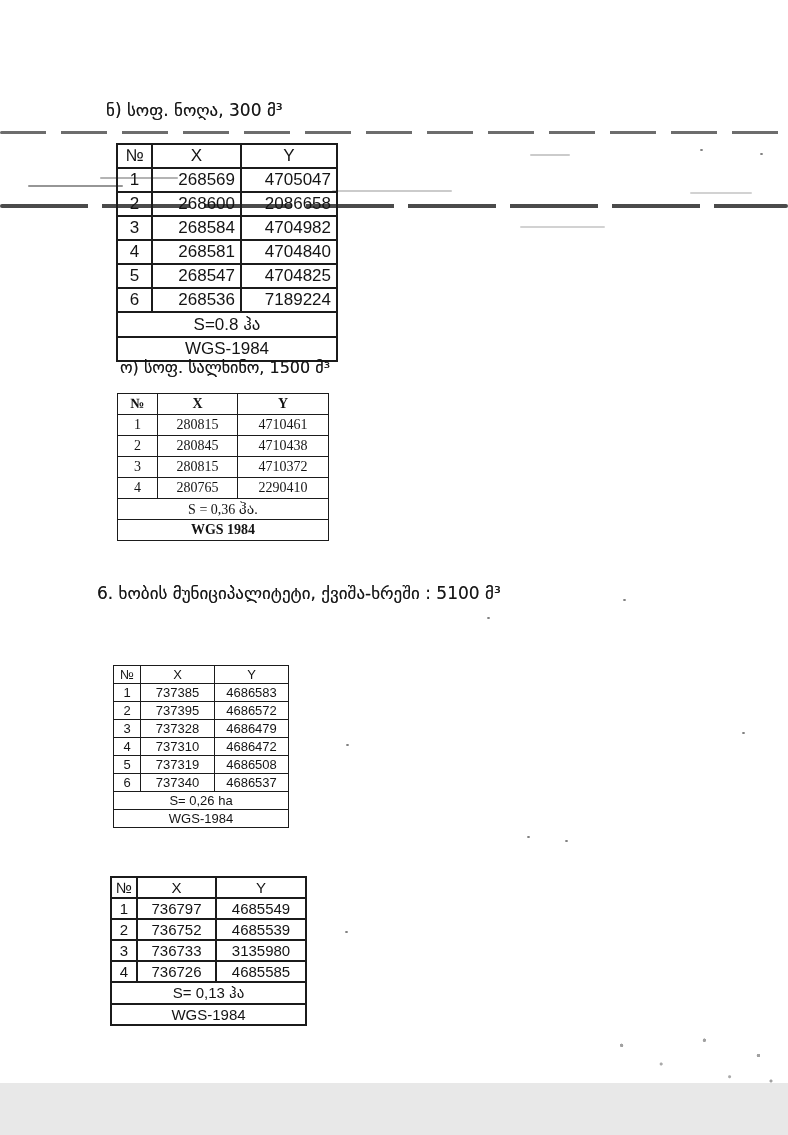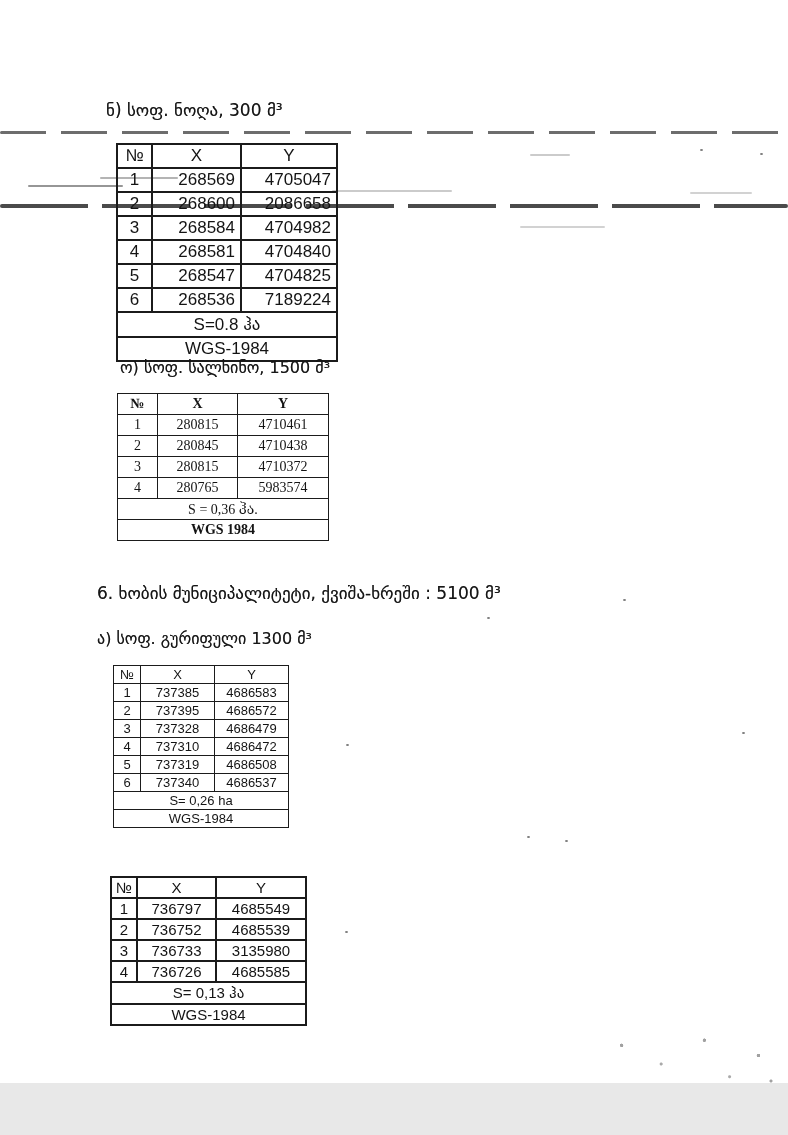--- a/index.html
+++ b/index.html
@@ -199,36 +199,35 @@
           <td class="c2">4710438</td>
         </tr>
         <tr>
           <td class="c0">3</td>
           <td class="c1">280815</td>
           <td class="c2">4710372</td>
         </tr>
         <tr>
           <td class="c0">4</td>
           <td class="c1">280765</td>
-          <td class="c2">5983574</td>
+          <td class="c2">2290410</td>
         </tr>
       </tbody>
     <tfoot>
       <tr>
         <td class="foot area" colspan="3">S = 0,36 ჰა.</td>
       </tr>
       <tr>
         <td class="foot datum" colspan="3">WGS 1984</td>
       </tr>
     </tfoot>
   </table>
 
   <div class="geo-label" id="label-muni">6. ხობის მუნიციპალიტეტი, ქვიშა-ხრეში : 5100 მ³</div>
 
-  <div class="geo-label" id="label-a">ა) სოფ. გურიფული 1300 მ³</div>
 
   <table class="ctable t3">
     <thead>
       <tr class="hrow">
           <td class="c0">№</td>
           <td class="c1">X</td>
           <td class="c2">Y</td>
         </tr>
     </thead>
     <tbody>

